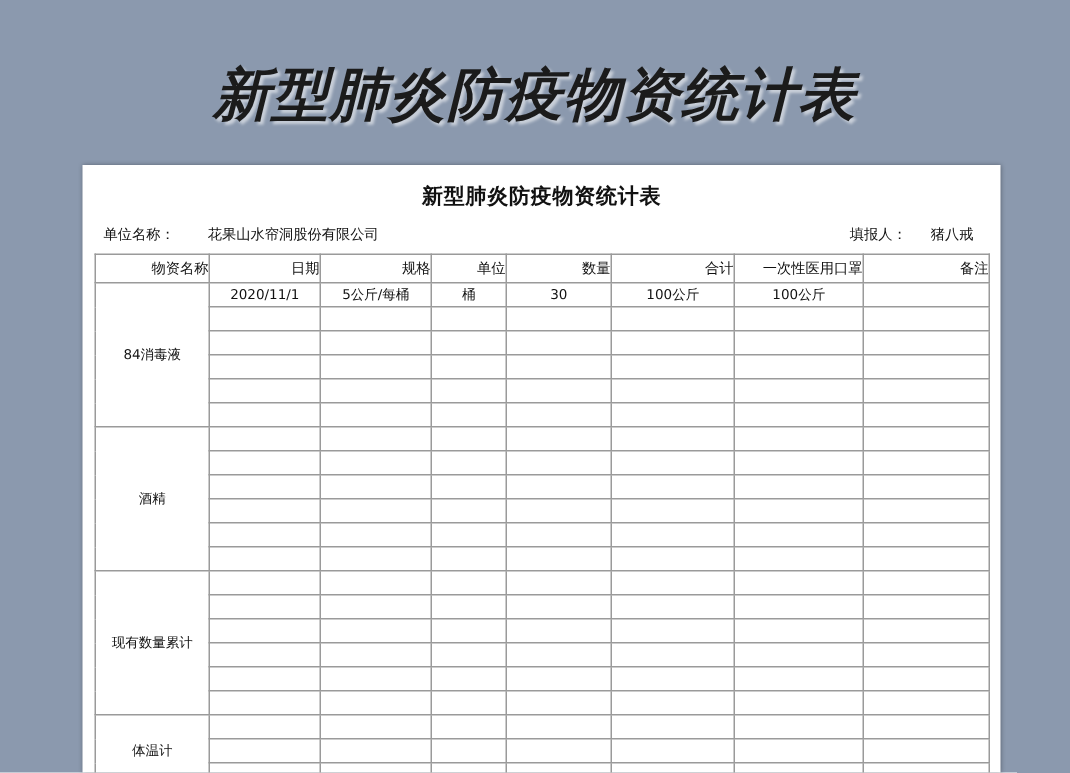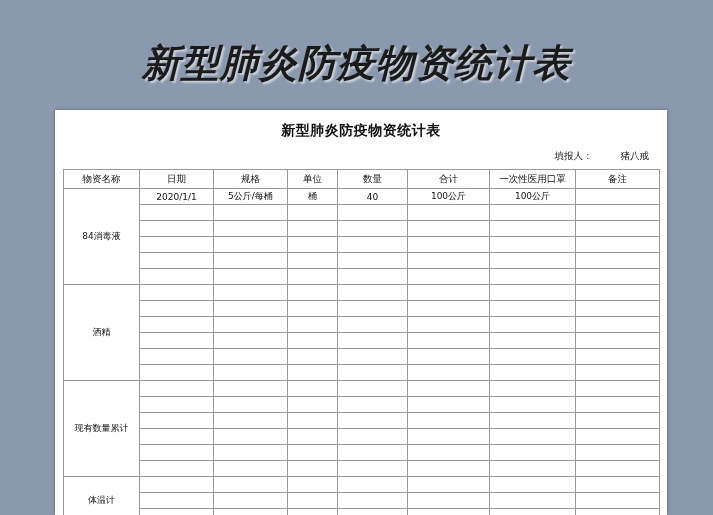--- a/index.html
+++ b/index.html
@@ -82,21 +82,21 @@
     margin-left: 18px;
   }
   .meta-spacer {
     flex: 1;
   }
   .meta-right {
     display: flex;
     align-items: flex-start;
   }
   .meta-right .meta-value {
-    margin-left: 24px;
+    margin-left: 12px;
   }
   table.grid {
     border-collapse: collapse;
     width: 596px;
     margin: 0 auto;
     table-layout: fixed;
   }
   table.grid td, table.grid th {
     border: 1px solid #9a9a9a;
     height: 15px;
@@ -106,20 +106,21 @@
     text-align: center;
     vertical-align: middle;
     padding: 0;
     font-weight: normal;
     overflow: hidden;
     white-space: nowrap;
   }
   table.grid thead th {
     height: 18px;
     font-size: 9.5px;
+    text-align: right;
   }
   td.namecell {
     font-size: 9.5px;
   }
   
   col.c0 { width: 76px; }
   col.c1 { width: 74px; }
   col.c2 { width: 74px; }
   col.c3 { width: 50px; }
   col.c4 { width: 70px; }
@@ -132,20 +133,24 @@
 
 <div id="page">
 
   <div class="doc-title">新型肺炎防疫物资统计表</div>
 
   <div class="sheet">
     <div class="sheet-inner">
       <div class="sheet-title">新型肺炎防疫物资统计表</div>
 
       <div class="meta-row">
+        <div class="meta-left">
+          <span class="meta-label">单位名称：</span>
+          <span class="meta-value">花果山水帘洞股份有限公司</span>
+        </div>
         <div class="meta-spacer"></div>
         <div class="meta-right">
           <span class="meta-label">填报人：</span>
           <span class="meta-value">猪八戒</span>
         </div>
       </div>
 
       <table class="grid">
         <colgroup>
           <col class="c0">
@@ -165,24 +170,24 @@
             <th>单位</th>
             <th>数量</th>
             <th>合计</th>
             <th>一次性医用口罩</th>
             <th>备注</th>
           </tr>
         </thead>
         <tbody id="grid-body">
             <tr>
               <td class="namecell" rowspan="6">84消毒液</td>
-              <td>2020/1/1</td>
+              <td>2020/11/1</td>
               <td>5公斤/每桶</td>
               <td>桶</td>
-              <td>40</td>
+              <td>30</td>
               <td>100公斤</td>
               <td>100公斤</td>
               <td></td>
             </tr>
             <tr>
               <td></td>
               <td></td>
               <td></td>
               <td></td>
               <td></td>

